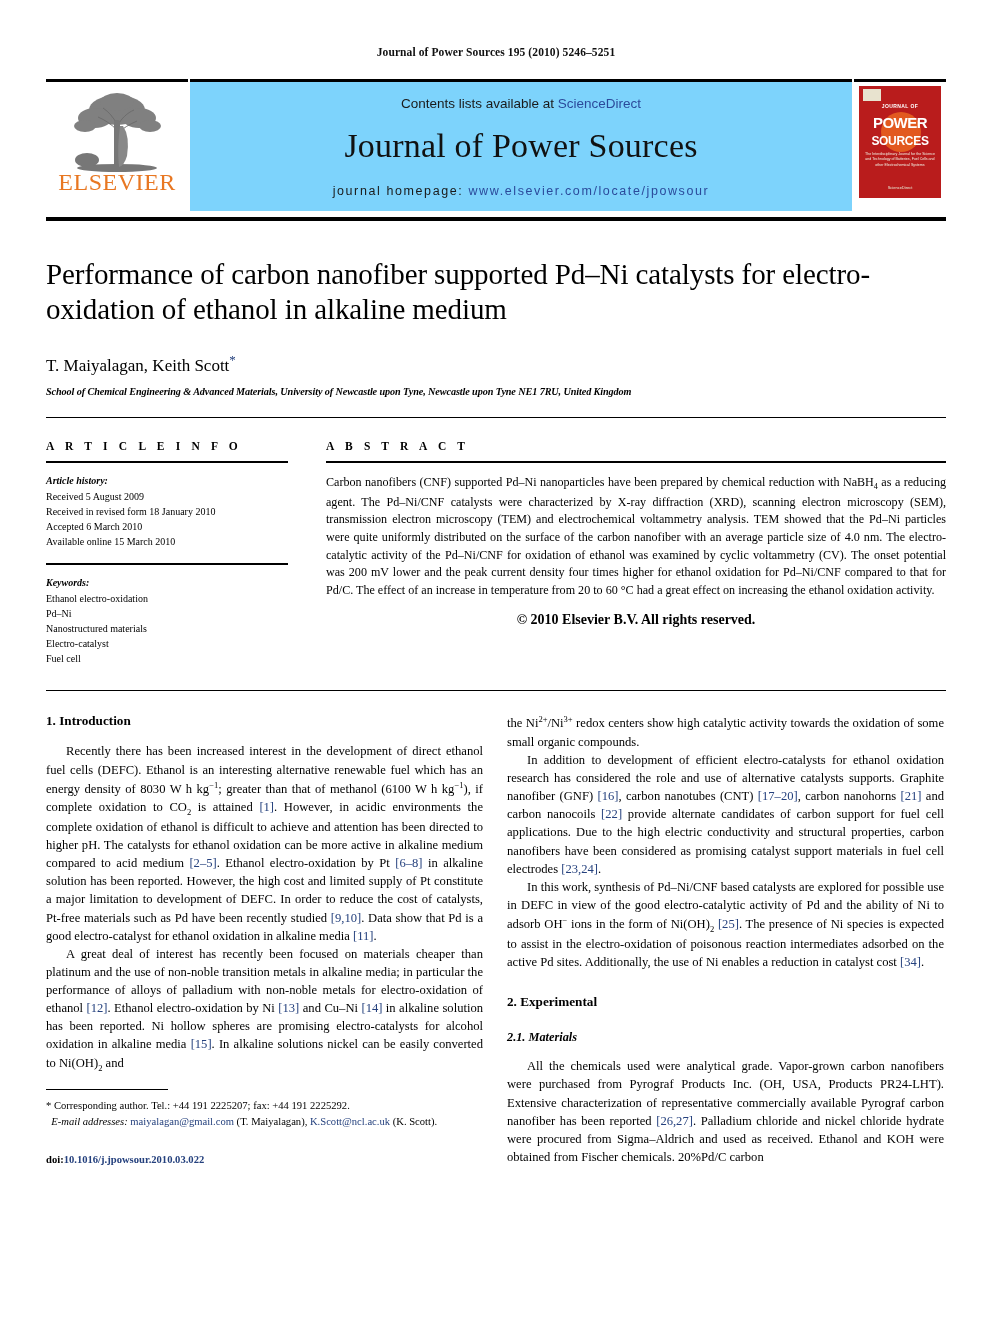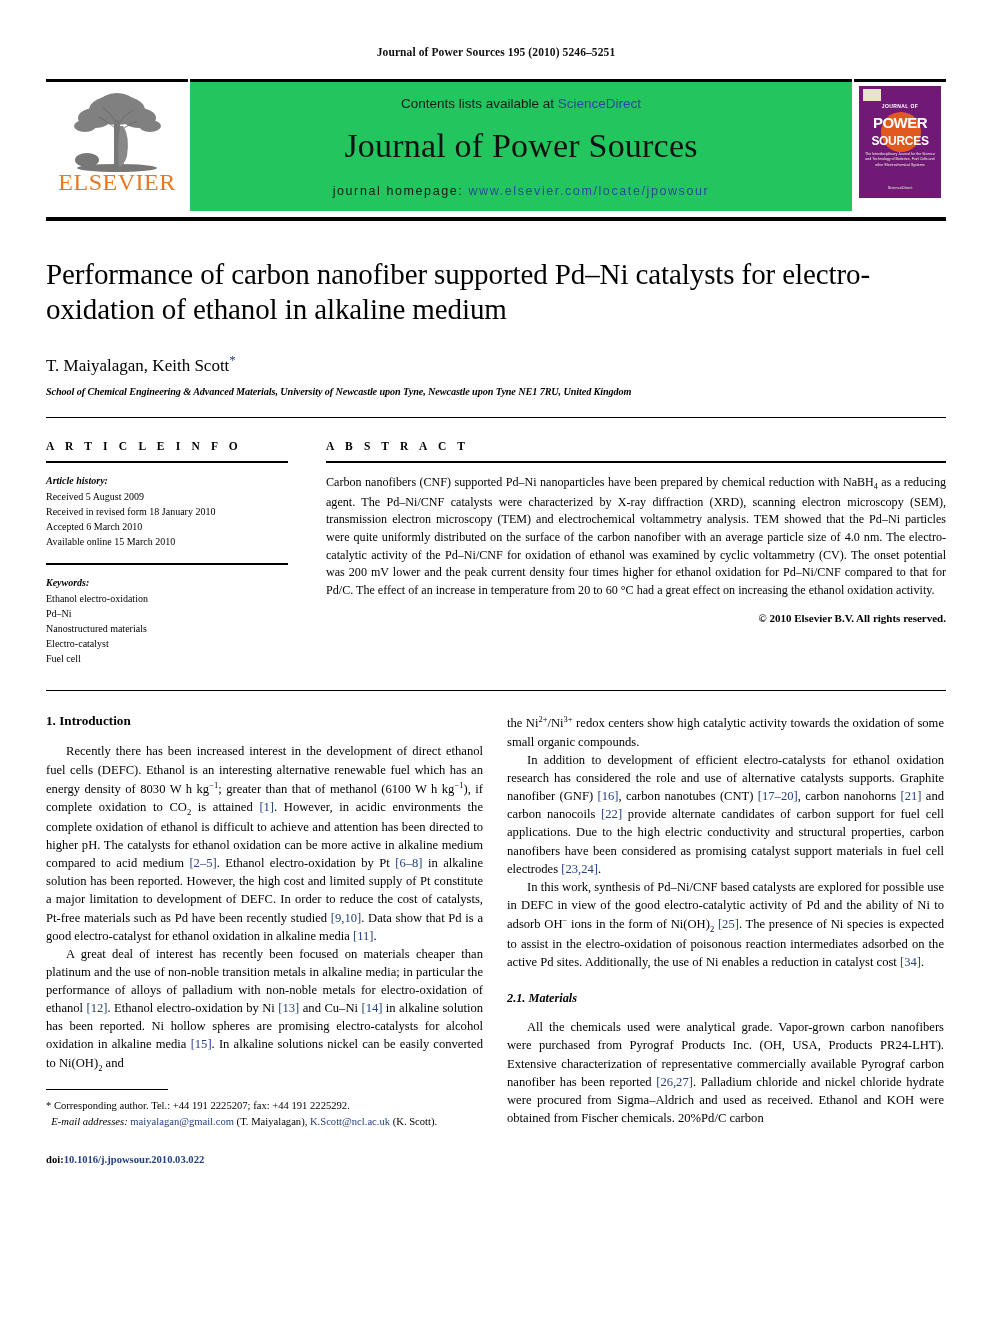--- a/index.html
+++ b/index.html
@@ -55,21 +55,21 @@
   .elsevier-word {
     font-family: "Liberation Serif", serif;
     color: #e87722;
     font-size: 24px;
     letter-spacing: 0.5px;
     line-height: 1;
     margin-top: -2px;
   }
   .masthead-center {
     flex: 1 1 auto;
-    background: #22c55e;
+    background: #7dd3fc;
     border-top: 3px solid #000;
     display: flex;
     flex-direction: column;
     align-items: center;
     justify-content: flex-start;
     box-sizing: border-box;
     padding-top: 14px;
     margin-left: 2px;
     margin-right: 2px;
   }
@@ -101,21 +101,21 @@
     flex: 0 0 92px;
     border-top: 3px solid #000;
     padding-top: 4px;
     box-sizing: border-box;
     display: flex;
     justify-content: center;
   }
   .cover-thumb {
     width: 82px;
     height: 112px;
-    background: #701a75;
+    background: #b91c1c;
     position: relative;
     overflow: hidden;
     font-family: "Liberation Sans", sans-serif;
   }
   .cover-top-strip {
     position: absolute; top: 3px; left: 4px;
     width: 18px; height: 12px; background: #e8e3cf;
   }
   .cover-sub {
     position: absolute; top: 17px; left: 0; right: 0;
@@ -208,22 +208,22 @@
     border-bottom: 2.5px solid #000;
     margin-top: 14px;
   }
   .abs-body {
     font-size: 12.1px;
     line-height: 1.46;
     text-align: justify;
     margin-top: 11px;
   }
   .abs-copy {
-    font-size: 11px;
-    text-align: right;
+    font-size: 14px;
+    text-align: center;
     margin-top: 12px;
     font-weight: bold;
   }
 
   .rule-thin2 {
     border-bottom: 1px solid #000;
     margin-top: 24px;
   }
 
   
@@ -415,19 +415,20 @@
 
     <div class="bgap"></div>
 
     <div class="bcol">
       <p class="para" style="text-indent:0"><span>the Ni</span><sup>2+</sup><span>/Ni</span><sup>3+</sup><span> redox centers show high catalytic activity towards the oxidation of some small organic compounds.</span></p>
 
       <p class="para"><span>In addition to development of efficient electro-catalysts for ethanol oxidation research has considered the role and use of alternative catalysts supports. Graphite nanofiber (GNF) </span><span class="ref">[16]</span><span>, carbon nanotubes (CNT) </span><span class="ref">[17–20]</span><span>, carbon nanohorns </span><span class="ref">[21]</span><span> and carbon nanocoils </span><span class="ref">[22]</span><span> provide alternate candidates of carbon support for fuel cell applications. Due to the high electric conductivity and structural properties, carbon nanofibers have been considered as promising catalyst support materials in fuel cell electrodes </span><span class="ref">[23,24]</span><span>.</span></p>
 
       <p class="para"><span>In this work, synthesis of Pd–Ni/CNF based catalysts are explored for possible use in DEFC in view of the good electro-catalytic activity of Pd and the ability of Ni to adsorb OH</span><sup>−</sup><span> ions in the form of Ni(OH)</span><sub>2</sub><span> </span><span class="ref">[25]</span><span>. The presence of Ni species is expected to assist in the electro-oxidation of poisonous reaction intermediates adsorbed on the active Pd sites. Additionally, the use of Ni enables a reduction in catalyst cost </span><span class="ref">[34]</span><span>.</span></p>
 
+      <div class="h2 spaced">2.  Experimental</div>
       <div class="h3">2.1.  Materials</div>
 
       <p class="para"><span>All the chemicals used were analytical grade. Vapor-grown carbon nanofibers were purchased from Pyrograf Products Inc. (OH, USA, Products PR24-LHT). Extensive characterization of representative commercially available Pyrograf carbon nanofiber has been reported </span><span class="ref">[26,27]</span><span>. Palladium chloride and nickel chloride hydrate were procured from Sigma–Aldrich and used as received. Ethanol and KOH were obtained from Fischer chemicals. 20%Pd/C carbon</span></p>
     </div>
   </div>
 
 </div>
 
 </body></html>

